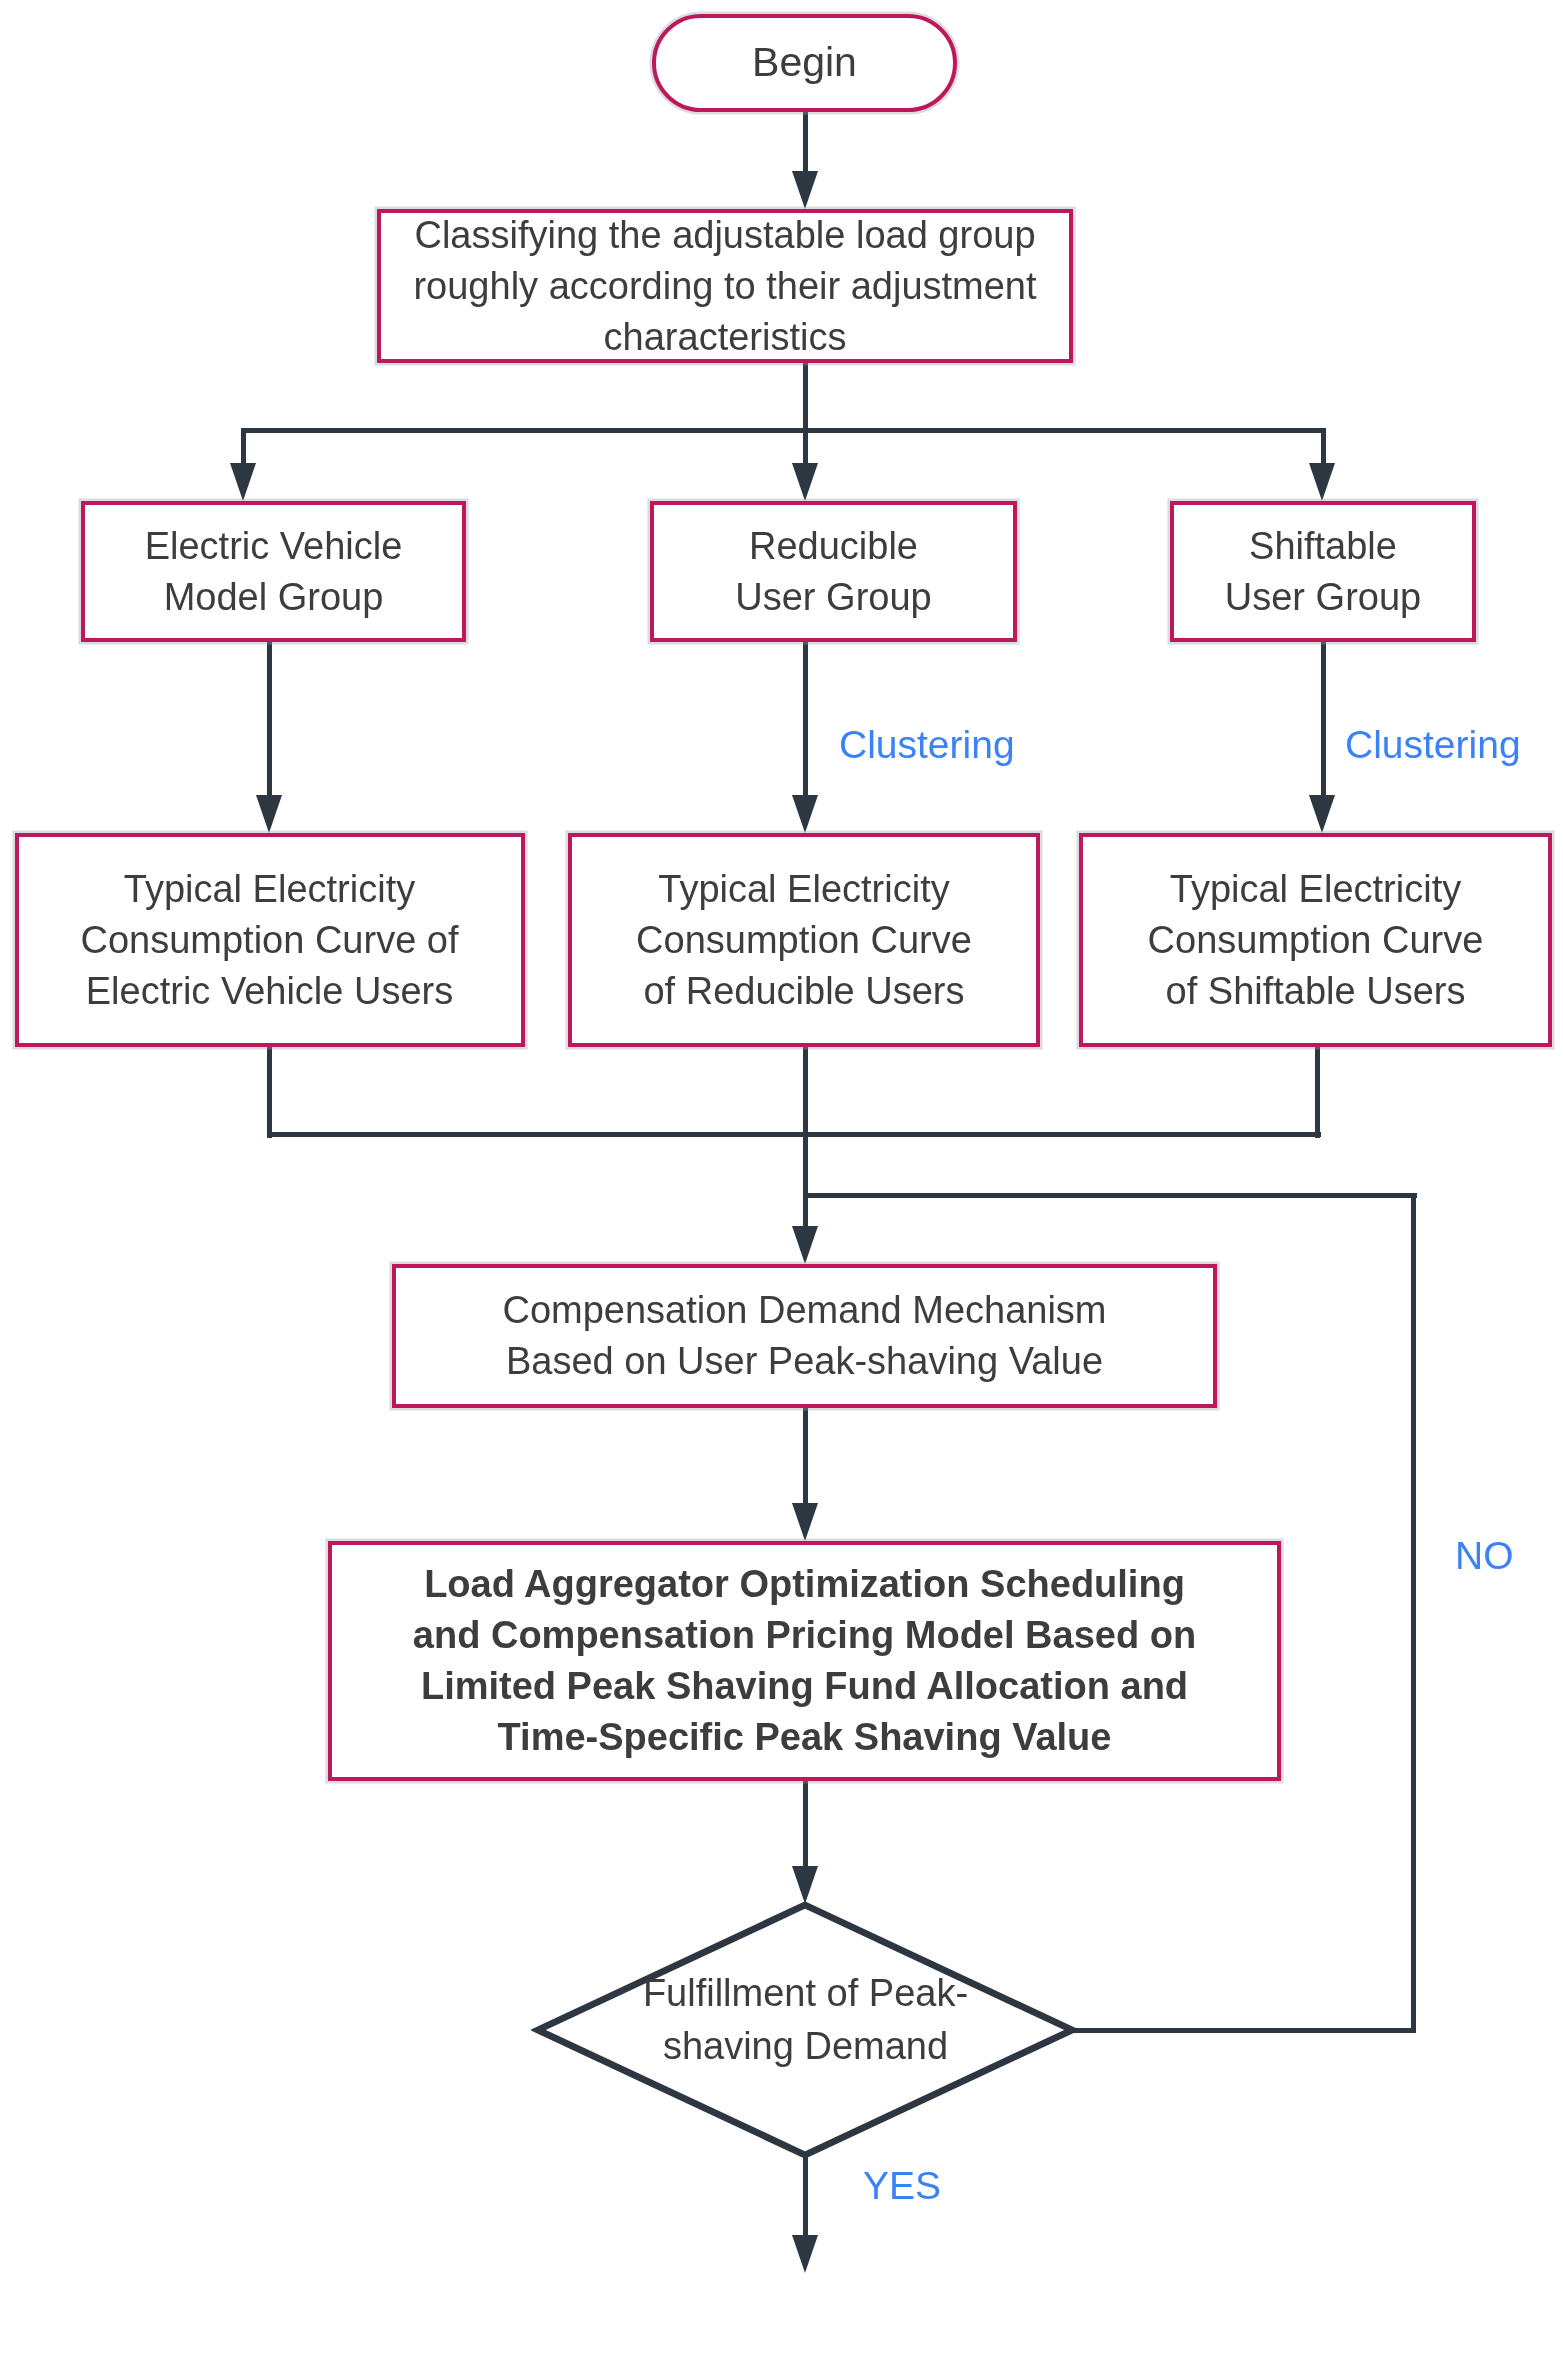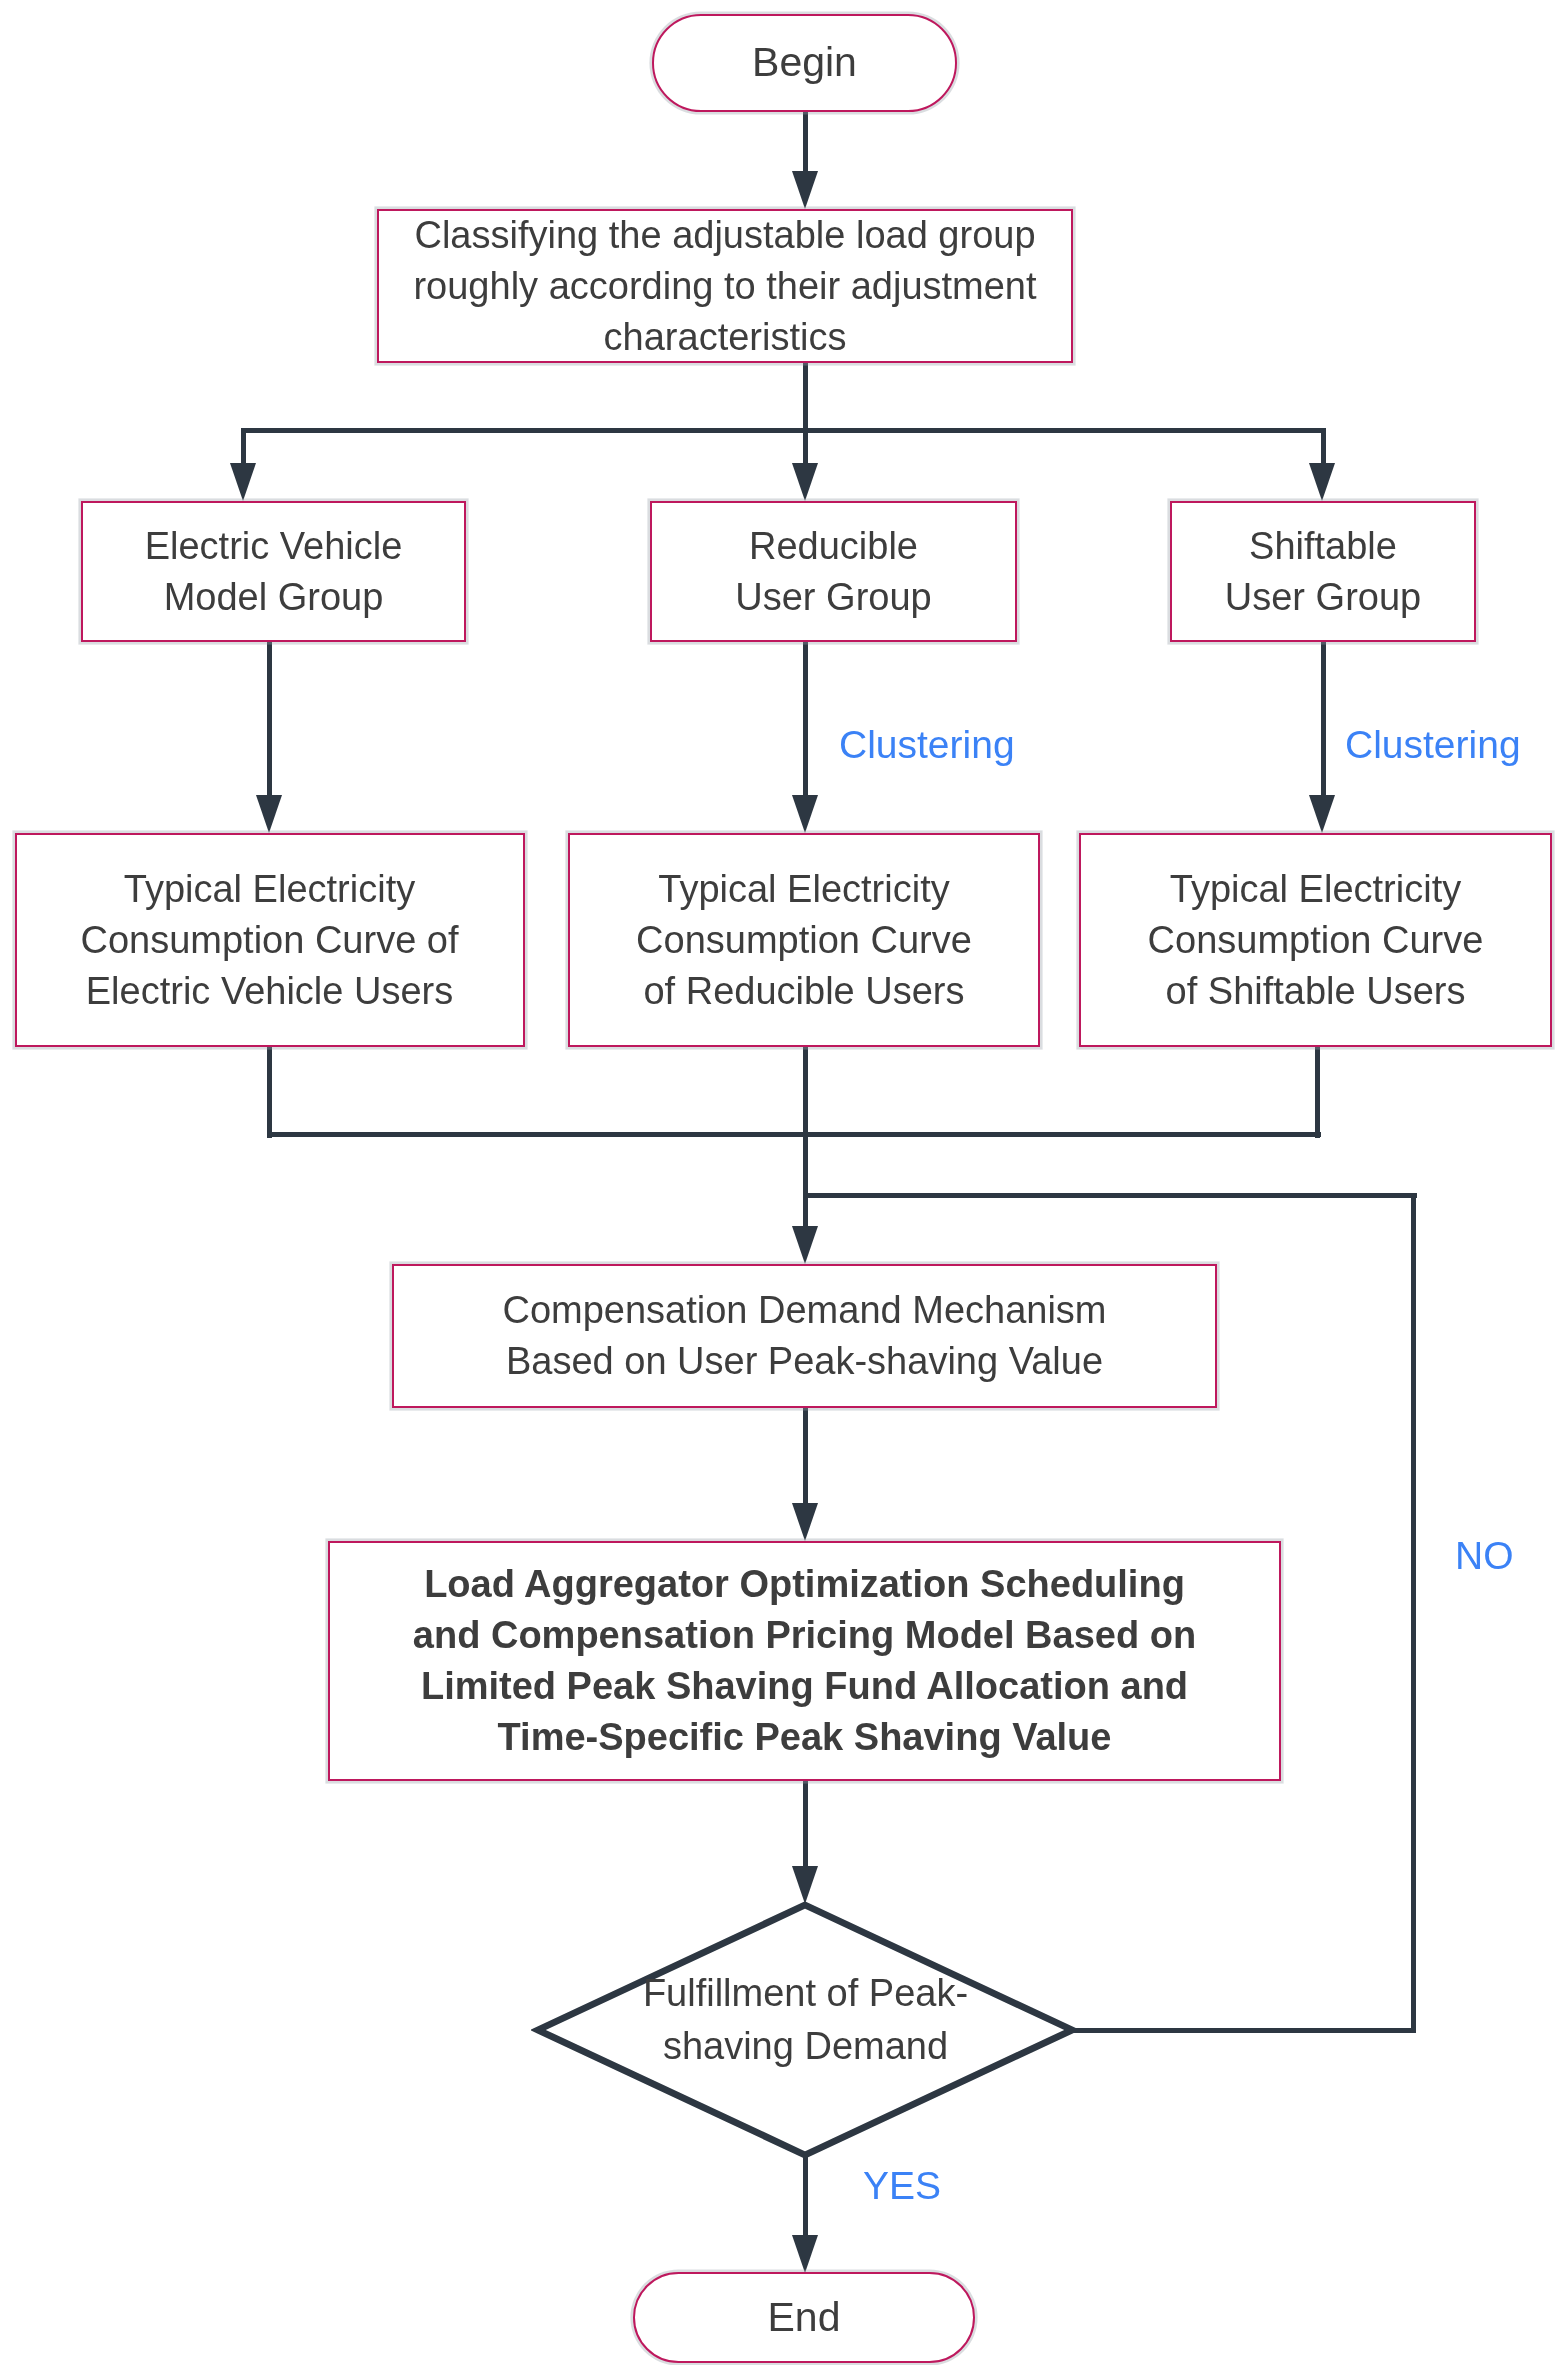--- a/index.html
+++ b/index.html
@@ -2,21 +2,21 @@
 <html style="font-size:13.7px"><head>
 <meta charset="utf-8">
 <style>
   html,body{margin:0;padding:0;background:#ffffff;}
   #canvas{
     position:relative;width:1564px;height:2366px;background:#ffffff;
     font-family:"Liberation Sans",sans-serif;color:#3d3d3d;overflow:hidden;
   }
   .node{
     position:absolute;box-sizing:border-box;background:#ffffff;
-    border:2px solid #be185d;display:flex;align-items:center;justify-content:center;
+    border:4px solid #be185d;display:flex;align-items:center;justify-content:center;
     text-align:center;font-size:38px;line-height:51px;white-space:pre-line;
     box-shadow:0 0 0 2.6px rgba(150,158,166,.35);z-index:2;
   }
   .terminator{border-radius:51px;font-size:41px;}
   .vline{position:absolute;width:5.1px;background:#2d3742;z-index:1;}
   .hline{position:absolute;height:5.1px;background:#2d3742;z-index:1;}
   .ah{position:absolute;width:0;height:0;z-index:1;
     border-left:13.7px solid transparent;border-right:13.7px solid transparent;
     border-top:38px solid #2d3742;}
   .flabel{position:absolute;font-size:39px;line-height:43px;z-index:3;color:#3b82f6;}
@@ -129,18 +129,15 @@
 Limited Peak Shaving Fund Allocation and
 Time-Specific Peak Shaving Value</span>
   </div>
 
   <svg class="diamond-svg" style="left:531px;top:1898px;" width="548" height="264" viewBox="0 0 640 308">
     <polygon points="320,8 632,154 320,300 8,154" fill="#ffffff" stroke="#2d3742" stroke-width="8" stroke-linejoin="miter"></polygon>
   </svg>
   <div class="diamond-label" style="left:583px;top:1967px;width:445px;">Fulfillment of Peak-
 shaving Demand</div>
 
-  <div class="node terminator" style="left:633px;top:2272px;width:342px;height:91px;">
-    <span>End</span>
-  </div>
 
 </div>
 
 
 </body></html>

